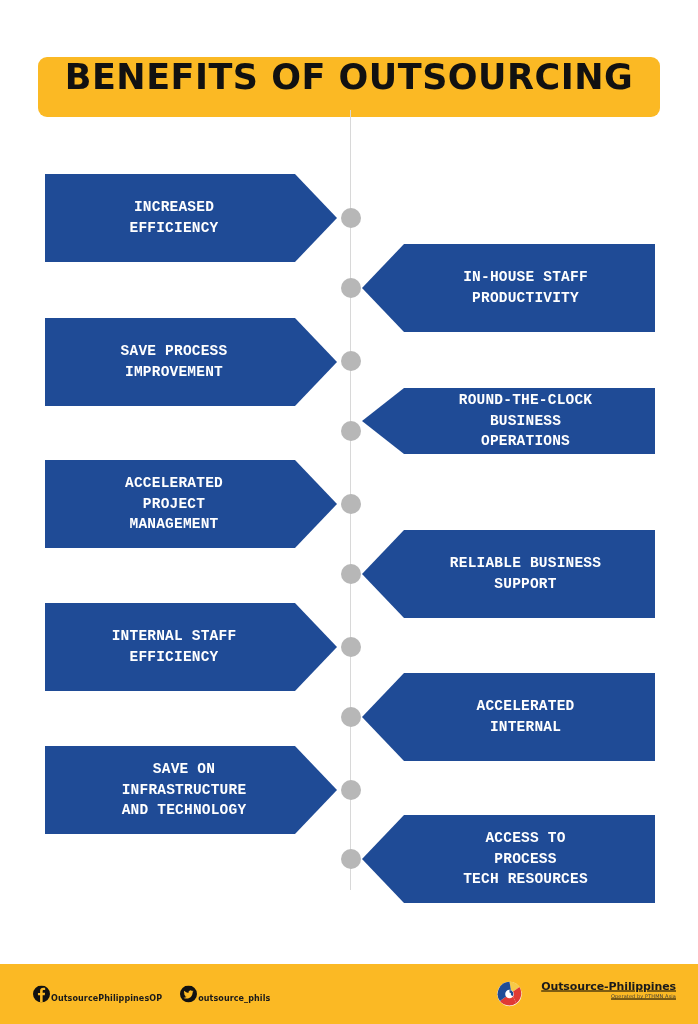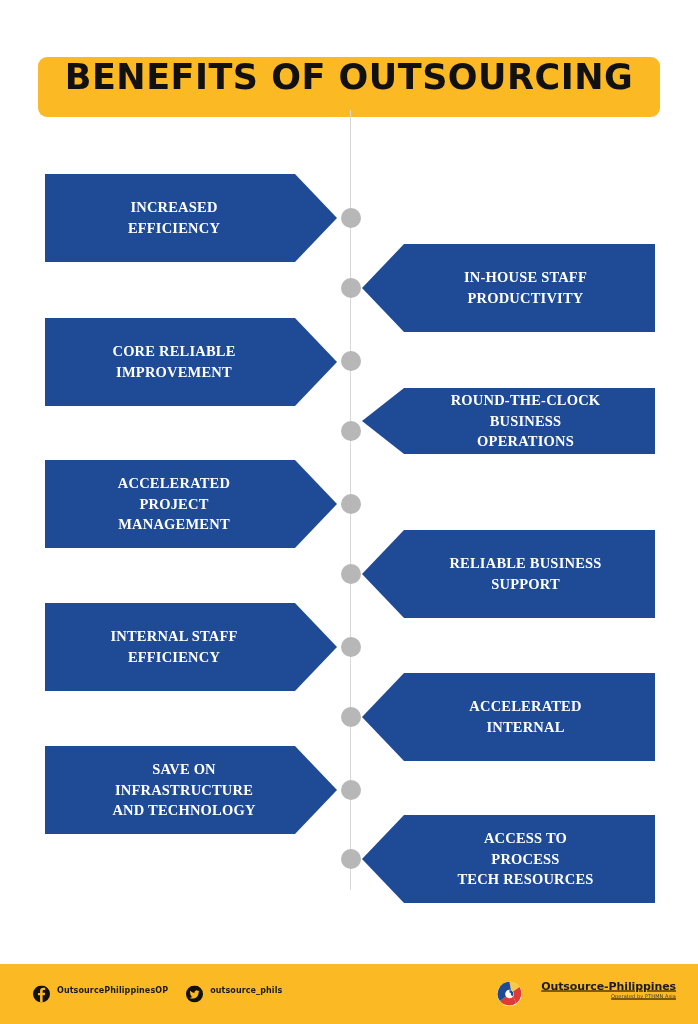--- a/index.html
+++ b/index.html
@@ -80,21 +80,21 @@
   }
   .chev-right {
     left: 362px;
     width: 293px;
     justify-content: center;
     padding-left: 34px;
     clip-path: polygon(42px 0, 100% 0, 100% 100%, 42px 100%, 0 50%);
   }
   .chev-label {
     color: #ffffff;
-    font-family: Liberation Serif, serif;
+    font-family: Liberation Mono, monospace;
     font-weight: 700;
     font-size: 14.5px;
     line-height: 1.42;
     text-align: center;
     letter-spacing: 0.2px;
     white-space: pre-line;
   }
 
   
   .footer {
@@ -109,22 +109,22 @@
     position: absolute;
     left: 33px;
     top: 50%;
     transform: translateY(-50%);
     display: flex;
     align-items: center;
     gap: 18px;
   }
   .social-item {
     display: flex;
-    align-items: flex-start;
-    gap: 7px;
+    align-items: flex-end;
+    gap: 1px;
   }
   .social-icon {
     width: 17px;
     height: 17px;
     display: block;
   }
   .social-handle {
     font-family: "DejaVu Sans", sans-serif;
     font-weight: 700;
     font-size: 8px;
@@ -190,21 +190,21 @@
   <div class="dot" style="left:351px; top:647px;"></div>
   <div class="dot" style="left:351px; top:717px;"></div>
   <div class="dot" style="left:351px; top:790px;"></div>
   <div class="dot" style="left:351px; top:859px;"></div>
 
   <div class="chev chev-left" style="top:174px; height:88px;">
     <span class="chev-label">INCREASED
 EFFICIENCY</span>
   </div>
   <div class="chev chev-left" style="top:318px; height:88px;">
-    <span class="chev-label">CORE RELIABLE
+    <span class="chev-label">SAVE PROCESS
 IMPROVEMENT</span>
   </div>
   <div class="chev chev-left" style="top:460px; height:88px;">
     <span class="chev-label">ACCELERATED
 PROJECT
 MANAGEMENT</span>
   </div>
   <div class="chev chev-left" style="top:603px; height:88px;">
     <span class="chev-label">INTERNAL STAFF
 EFFICIENCY</span>

